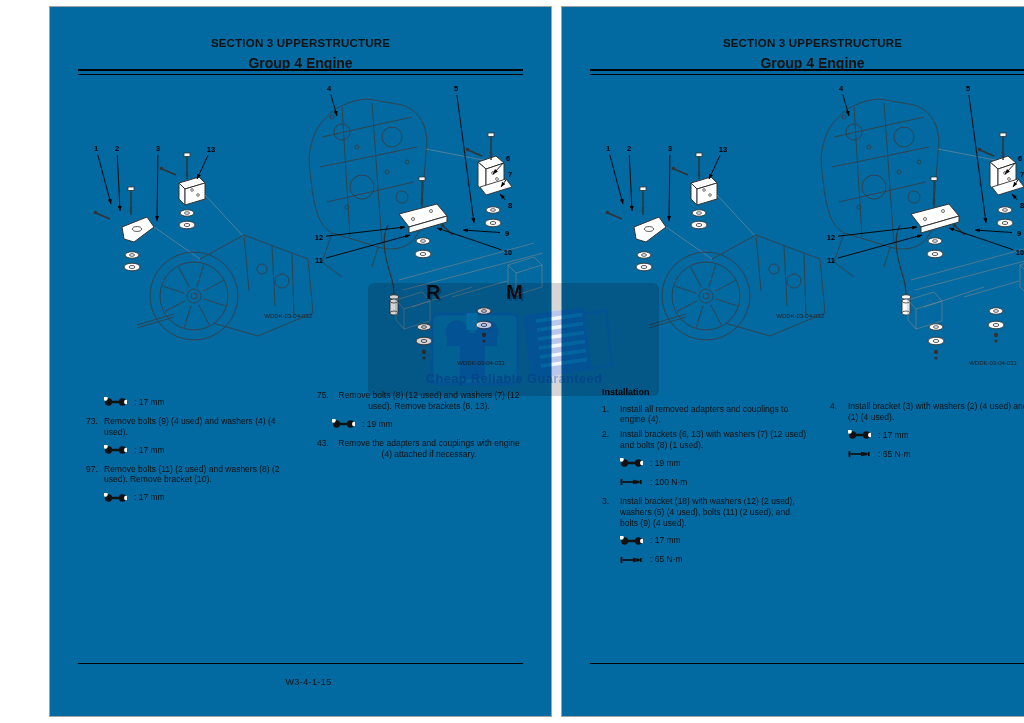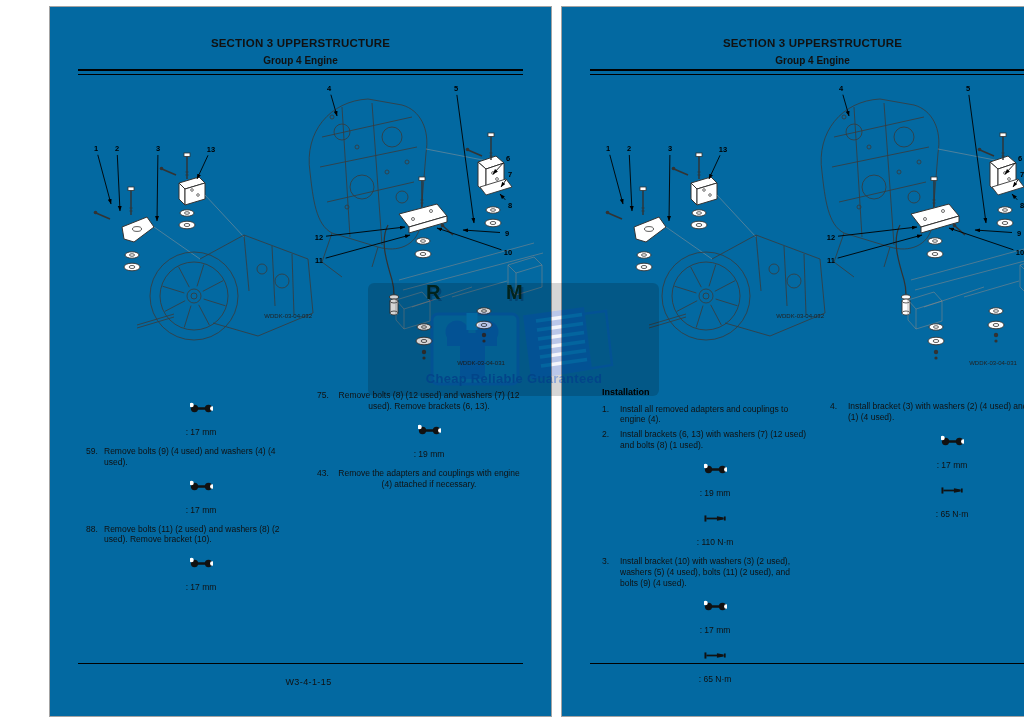--- a/index.html
+++ b/index.html
@@ -6,39 +6,39 @@
   body{width:1024px;height:723px;position:relative;background:#fff;
        font-family:"Liberation Sans",sans-serif;overflow:hidden;}
 
   .page{position:absolute;top:6px;width:501px;height:709px;border:1px solid #a3a3a3;background:#0369a1;margin-left:44px;}
   .page[data-page-index="0"]{left:5px;}
   .page[data-page-index="1"]{left:517px;}
 
   .page-title{position:absolute;top:30px;left:0;right:0;text-align:center;
               font-weight:bold;font-size:11.5px;letter-spacing:.2px;color:#111;}
   .page-subtitle{position:absolute;top:48px;left:0;right:0;text-align:center;
-                 font-weight:bold;font-size:10px;color:#111;}
+                 font-weight:bold;font-size:14px;color:#111;}
   .double-rule{position:absolute;top:62px;left:28px;right:28px;height:3px;
                border-top:2px solid #000;border-bottom:1px solid #000;}
 
   .figure{position:absolute;}
   .figA{left:32px;top:102px;width:240px;height:238px;}
   .figB{left:252px;top:70px;width:260px;height:300px;}
 
   .col{position:absolute;font-size:8.5px;color:#111;line-height:1.28;}
   .page[data-page-index="0"] .col[data-col="0"]{left:36px;top:383px;width:212px;}
   .page[data-page-index="0"] .col[data-col="1"]{left:264px;top:383px;width:212px;text-align:center;}
   .page[data-page-index="1"] .col[data-col="0"]{left:40px;top:380px;width:208px;}
   .page[data-page-index="1"] .col[data-col="1"]{left:268px;top:394px;width:226px;}
 
   .col-heading{font-weight:bold;font-size:9px;margin-bottom:5px;color:#000;}
   .step{display:flex;margin-bottom:4px;}
   .step-num{width:18px;flex:0 0 18px;}
   .step-text{flex:1;}
-  .spec{display:flex;align-items:center;gap:7px;margin:7px 0 8px 18px;flex-direction:column;}
+  .spec{display:flex;align-items:center;gap:7px;margin:7px 0 8px 18px;}
   .spec-icon{width:23px;height:10px;flex:0 0 23px;}
 
   .footer-rule{position:absolute;top:656px;left:28px;right:28px;border-top:1.5px solid #000;}
   .page-number{position:absolute;top:670px;left:16px;right:0;text-align:center;
                font-size:9px;color:#111;letter-spacing:.4px;}
 
   .watermark{position:absolute;left:368px;top:283px;width:291px;height:113px;
              border-radius:6px;background:rgba(212,212,212,.95);mix-blend-mode:multiply;}
   .wm-logo{position:absolute;left:58px;top:-2px;font-size:20px;font-weight:bold;
            letter-spacing:30px;text-shadow:2px 2px 0 rgba(242,160,175,.9);}
@@ -262,35 +262,35 @@
           <svg class="spec-icon" viewBox="0 0 24 10">
             <rect x="4.5" y="3.7" width="15" height="2.6" fill="#111"></rect>
             <circle cx="4.7" cy="5" r="3.8" fill="#111"></circle>
             <circle cx="19.3" cy="5" r="3.8" fill="#111"></circle>
             <circle cx="1.6" cy="1.4" r="2.3" fill="#fff"></circle>
             <circle cx="23.2" cy="5" r="2.3" fill="#fff"></circle>
           </svg>
           <span class="spec-val">: 17 mm</span>
         </div>
         <div class="step">
-          <span class="step-num">59.</span>
+          <span class="step-num">73.</span>
           <span class="step-text">Remove bolts (9) (4 used) and washers (4) (4 used).</span>
         </div>
         <div class="spec">
           <svg class="spec-icon" viewBox="0 0 24 10">
             <rect x="4.5" y="3.7" width="15" height="2.6" fill="#111"></rect>
             <circle cx="4.7" cy="5" r="3.8" fill="#111"></circle>
             <circle cx="19.3" cy="5" r="3.8" fill="#111"></circle>
             <circle cx="1.6" cy="1.4" r="2.3" fill="#fff"></circle>
             <circle cx="23.2" cy="5" r="2.3" fill="#fff"></circle>
           </svg>
           <span class="spec-val">: 17 mm</span>
         </div>
         <div class="step">
-          <span class="step-num">88.</span>
+          <span class="step-num">97.</span>
           <span class="step-text">Remove bolts (11) (2 used) and washers (8) (2 used). Remove bracket (10).</span>
         </div>
         <div class="spec">
           <svg class="spec-icon" viewBox="0 0 24 10">
             <rect x="4.5" y="3.7" width="15" height="2.6" fill="#111"></rect>
             <circle cx="4.7" cy="5" r="3.8" fill="#111"></circle>
             <circle cx="19.3" cy="5" r="3.8" fill="#111"></circle>
             <circle cx="1.6" cy="1.4" r="2.3" fill="#fff"></circle>
             <circle cx="23.2" cy="5" r="2.3" fill="#fff"></circle>
           </svg>
@@ -547,25 +547,25 @@
           </svg>
           <span class="spec-val">: 19 mm</span>
         </div>
         <div class="spec">
           <svg class="spec-icon" viewBox="0 0 24 10">
             <rect x="0.5" y="1.8" width="2" height="6.4" fill="#111"></rect>
             <rect x="2.5" y="4.1" width="12" height="1.8" fill="#111"></rect>
             <polygon points="13.5,2.6 20.5,3.9 20.5,6.1 13.5,7.4" fill="#111"></polygon>
             <rect x="20.8" y="2.9" width="1.8" height="4.2" fill="#111"></rect>
           </svg>
-          <span class="spec-val">: 110 N·m</span>
+          <span class="spec-val">: 100 N·m</span>
         </div>
         <div class="step">
           <span class="step-num">3.</span>
-          <span class="step-text">Install bracket (10) with washers (3) (2 used), washers (5) (4 used), bolts (11) (2 used), and bolts (9) (4 used).</span>
+          <span class="step-text">Install bracket (18) with washers (12) (2 used), washers (5) (4 used), bolts (11) (2 used), and bolts (9) (4 used).</span>
         </div>
         <div class="spec">
           <svg class="spec-icon" viewBox="0 0 24 10">
             <rect x="4.5" y="3.7" width="15" height="2.6" fill="#111"></rect>
             <circle cx="4.7" cy="5" r="3.8" fill="#111"></circle>
             <circle cx="19.3" cy="5" r="3.8" fill="#111"></circle>
             <circle cx="1.6" cy="1.4" r="2.3" fill="#fff"></circle>
             <circle cx="23.2" cy="5" r="2.3" fill="#fff"></circle>
           </svg>
           <span class="spec-val">: 17 mm</span>
@@ -602,21 +602,21 @@
             <polygon points="13.5,2.6 20.5,3.9 20.5,6.1 13.5,7.4" fill="#111"></polygon>
             <rect x="20.8" y="2.9" width="1.8" height="4.2" fill="#111"></rect>
           </svg>
           <span class="spec-val">: 65 N·m</span>
         </div>
       </div>
     <div class="footer-rule"></div>
   </div>
 
   <div class="watermark">
-    <div class="wm-logo" style="color: #14532d;">R M</div>
+    <div class="wm-logo" style="color: #b91c1c;">R M</div>
     <svg class="wm-graphic" viewBox="0 0 196 84">
       <rect x="2" y="11" width="86" height="70" rx="6" fill="#ffffff" fill-opacity="0.45" stroke="#b9c7ea" stroke-width="3"></rect>
       <g fill="#b9c7ea">
         <circle cx="27" cy="29" r="11.5"></circle>
         <circle cx="57" cy="29" r="11.5"></circle>
         <rect x="17" y="30" width="50" height="13"></rect>
         <rect x="30" y="40" width="25" height="36" rx="4"></rect>
       </g>
       <rect x="36.5" y="10" width="11" height="17" fill="#ffffff"></rect>
       <g transform="translate(92,2)">

